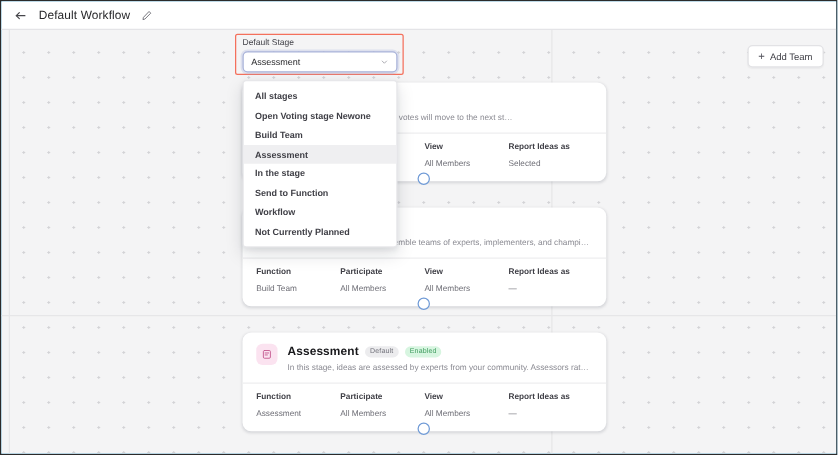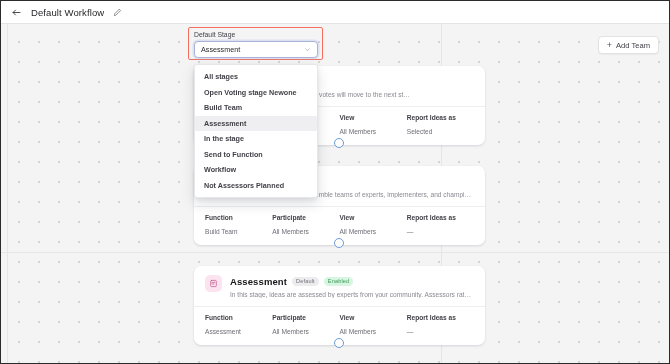--- a/index.html
+++ b/index.html
@@ -332,17 +332,17 @@
     <div class="redbox"></div>
 
     <div class="ds-menu">
       <div class="ds-opt">All stages</div>
       <div class="ds-opt">Open Voting stage Newone</div>
       <div class="ds-opt">Build Team</div>
       <div class="ds-opt sel">Assessment</div>
       <div class="ds-opt">In the stage</div>
       <div class="ds-opt">Send to Function</div>
       <div class="ds-opt">Workflow</div>
-      <div class="ds-opt">Not Assessors Planned</div>
+      <div class="ds-opt">Not Currently Planned</div>
     </div>
 
   </div>
 </div>
 
 </body></html>

